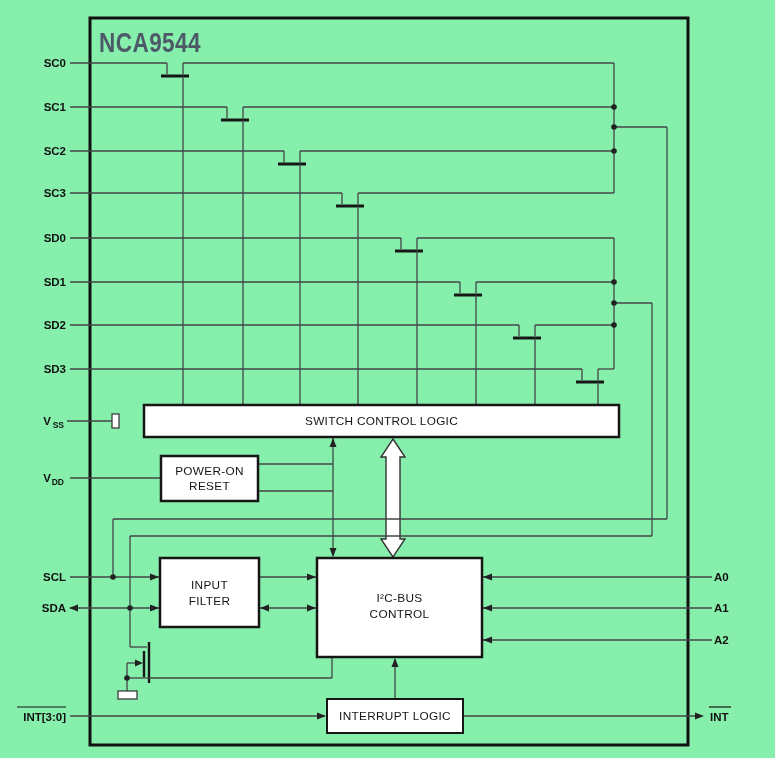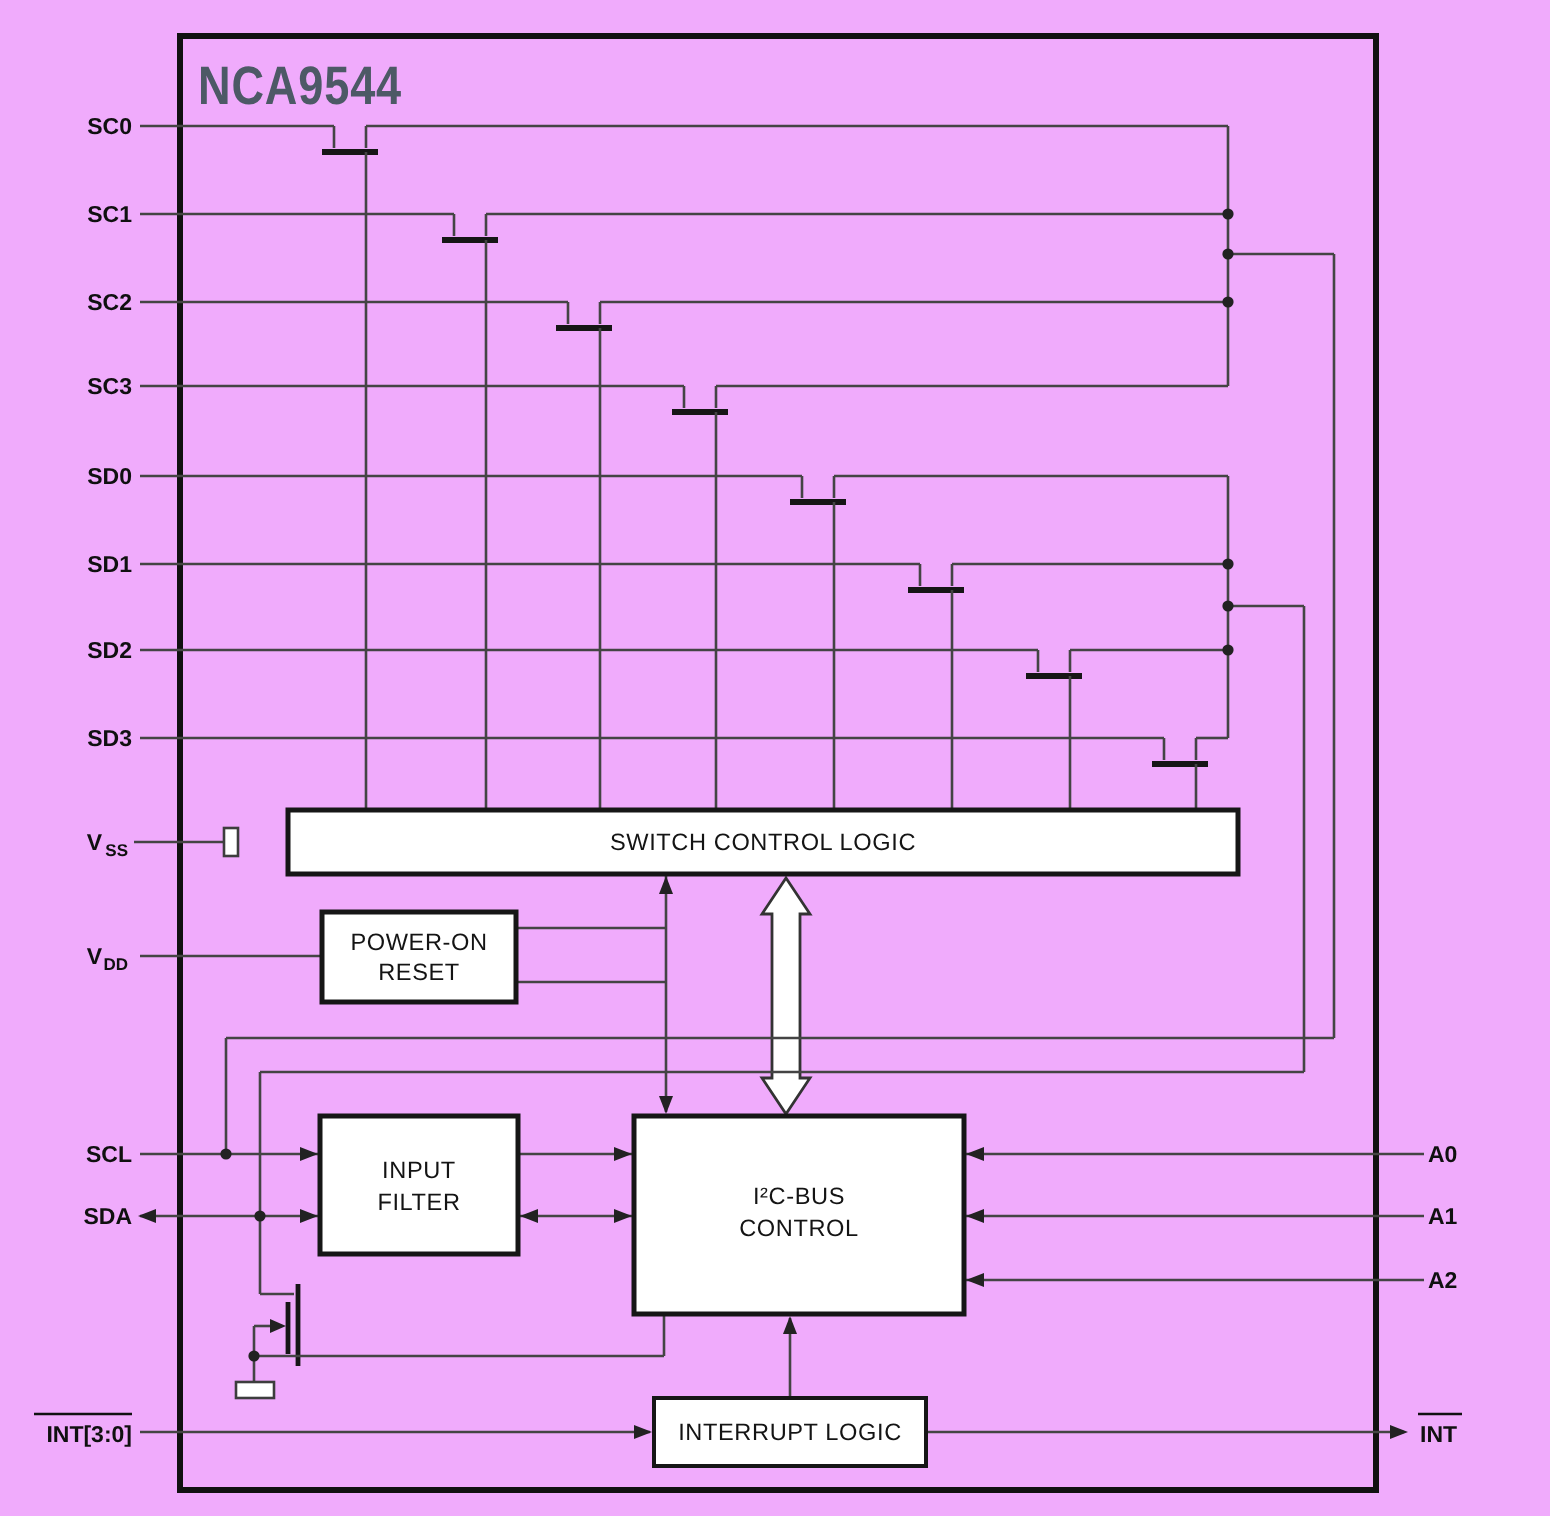--- a/index.html
+++ b/index.html
@@ -1,16 +1,16 @@
 <!DOCTYPE html>
 <html><head>
 <meta charset="utf-8">
 <style>
   html,body{margin:0;padding:0;background:#ffffff;}
-  .stage{position:relative;width:775px;height:758px;background:#f0abfc;overflow:hidden;text-decoration:underline;}
+  .stage{position:relative;width:775px;height:758px;background:#86efac;overflow:hidden;text-decoration:underline;}
   svg text{font-family:"Liberation Sans", sans-serif;}
   .border{fill:none;stroke:#111111;stroke-width:3;}
   .wire{stroke:#444444;stroke-width:1.3;fill:none;}
   .bar{stroke:#161616;stroke-width:3;fill:none;}
   .bar2{stroke:#161616;stroke-width:2.4;fill:none;}
   .box{fill:#ffffff;stroke:#161616;stroke-width:2.5;}
   .boxthin{fill:#ffffff;stroke:#161616;stroke-width:2;}
   .tie{fill:#ffffff;stroke:#3d3d3d;stroke-width:1.3;}
   .hollow{fill:#ffffff;stroke:#333333;stroke-width:1.4;}
   .dot{fill:#222222;}

